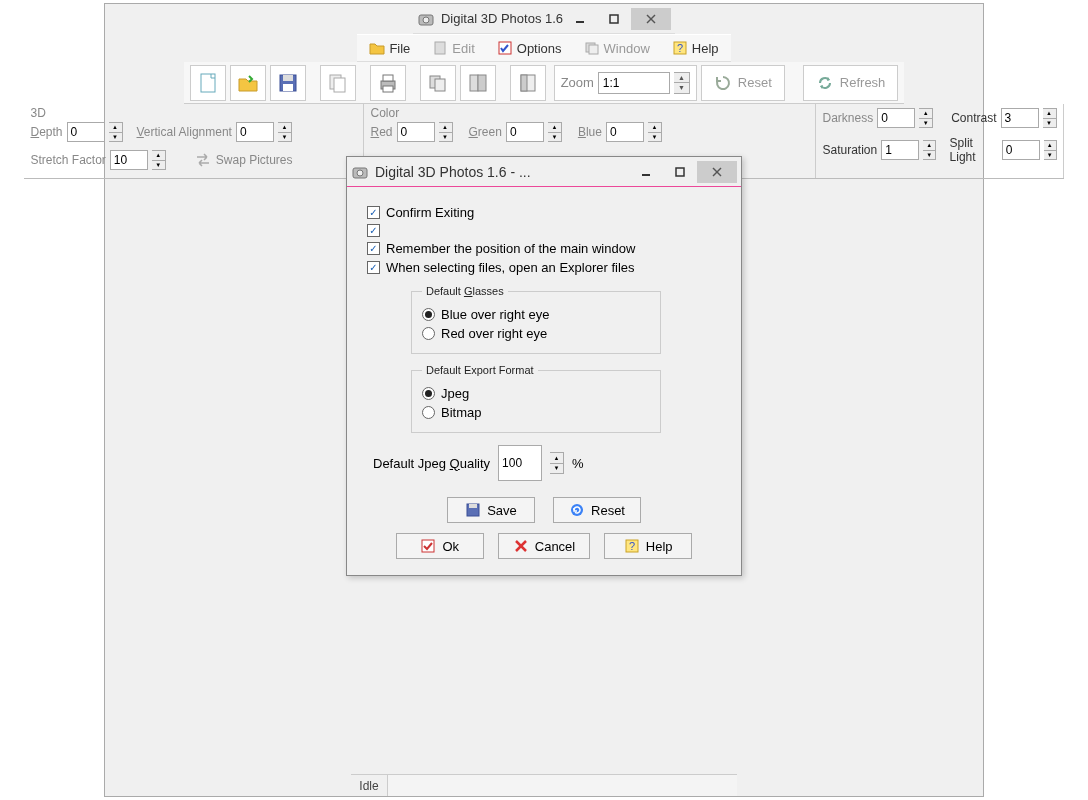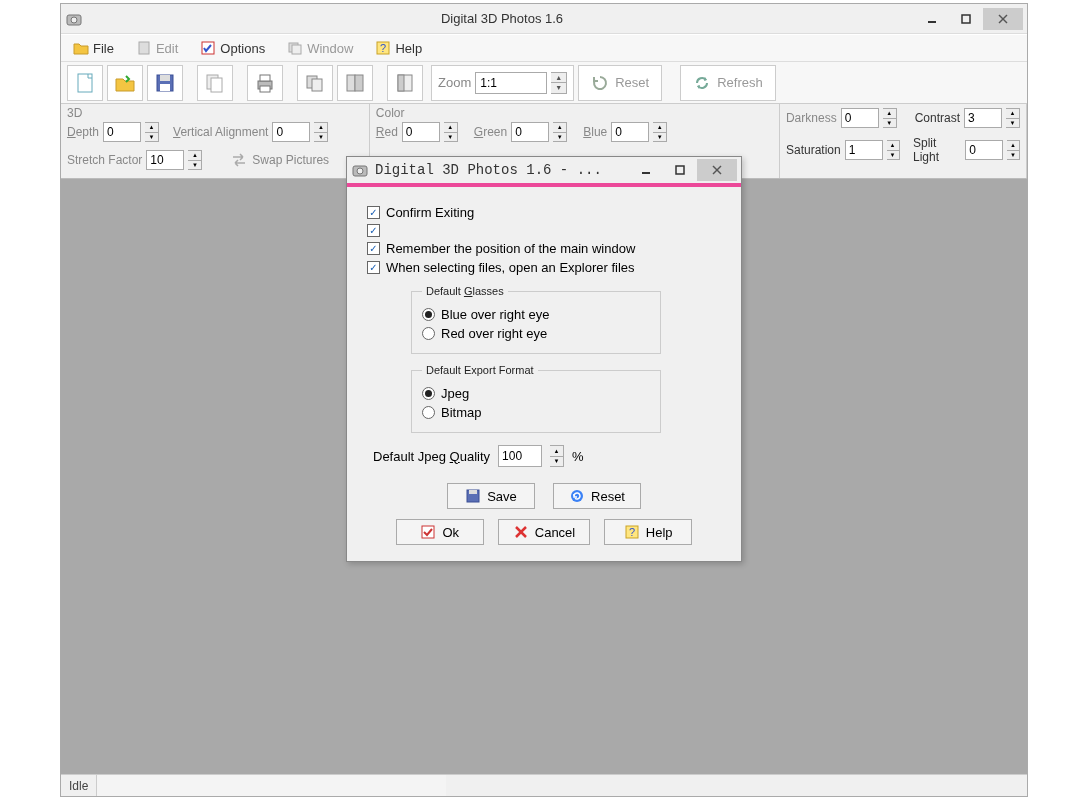--- a/index.html
+++ b/index.html
@@ -6,27 +6,28 @@
 body {
   font-family: "Segoe UI", Tahoma, sans-serif;
   font-size: 12px;
   background: #fff;
   width: 1088px;
   height: 800px;
   overflow: hidden;
   position: relative;
 }
 .window {
-  width: 968px;
+  width: 880px;
   height: 794px;
   margin: 3px auto 0;
   border: 1px solid #aaa;
   background: #f0f0f0;
   display: flex;
   flex-direction: column;
+  align-items: center;
 }
 .titlebar {
   height: 30px;
   background: #f0f0f0;
   display: flex;
   align-items: center;
   padding: 0 4px;
   border-bottom: 1px solid #ddd;
 }
 .titlebar .title {
@@ -147,21 +148,21 @@
 
 .modal {
   position: absolute;
   left: 346px;
   top: 156px;
   width: 396px;
   background: #f0f0f0;
   border: 1px solid #888;
   box-shadow: 2px 2px 6px rgba(0,0,0,0.2);
 }
-.modal .titlebar { border-bottom:4px solid #ec4899;font-family:Liberation Mono, monospace; }
+.modal .titlebar { border-bottom:1px solid #ec4899; }
 .modal .body { padding: 14px 20px 16px 20px; }
 .chk-row { display:flex; align-items:center; gap:6px; margin:4px 0; font-size:13px;}
 .chk { width:13px; height:13px; border:1px solid #666; background:#fff; display:flex;align-items:center;justify-content:center; font-size:10px; color:#1a5fb4;}
 .fieldset { border:1px solid #ccc; margin:10px 0 4px 44px; padding:6px 10px 8px 10px; width:250px;}
 .fieldset legend { font-size:11px; padding:0 4px; color:#222;}
 .radio-row{display:flex;align-items:center;gap:6px;margin:4px 0;font-size:13px;}
 .radio{width:13px;height:13px;border:1px solid #666;border-radius:50%;background:#fff;display:flex;align-items:center;justify-content:center;}
 .radio.sel::after{content:"";width:7px;height:7px;border-radius:50%;background:#222;}
 .jpeg-row{display:flex;align-items:center;gap:8px;margin:12px 0 0 6px;font-size:13px;}
 .btn-row{display:flex;justify-content:center;gap:18px;margin-top:16px;}
@@ -501,21 +502,21 @@
         <span>Jpeg</span>
       </div>
       <div class="radio-row">
         <div class="radio"></div>
         <span>Bitmap</span>
       </div>
     </fieldset>
 
     <div class="jpeg-row">
       <span>Default Jpeg <span class="under">Q</span>uality</span>
-      <input class="num-input" style="width: 44px; height: 22px;" value="100">
+      <input class="num-input" style="width: 44px; height: 36px;" value="100">
       <div class="sp" style="height:22px;">
           <div>▲</div>
           <div>▼</div>
         </div>
       <span>%</span>
     </div>
 
     <div class="btn-row">
       <div class="dlg-btn">
         <span>

